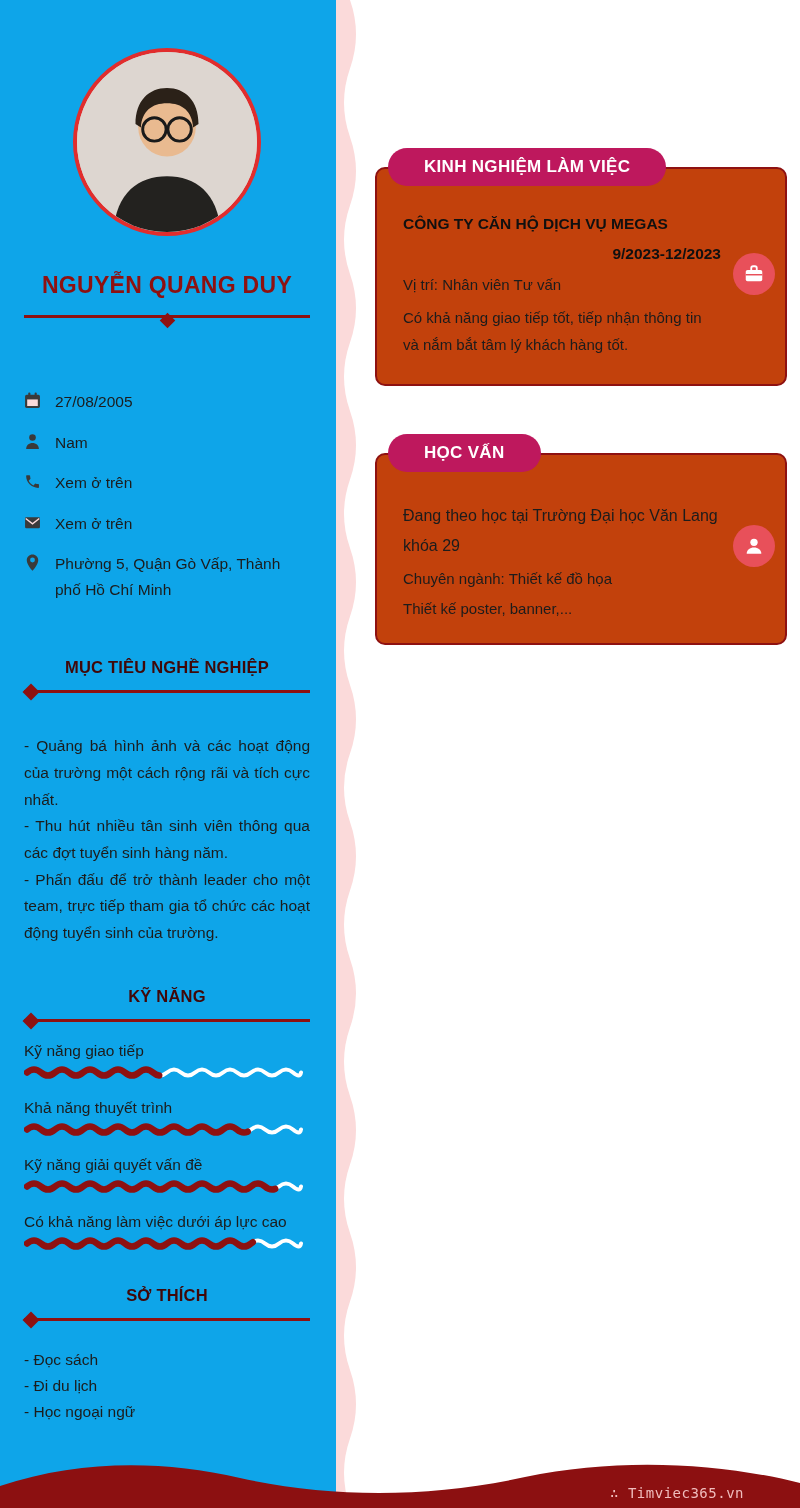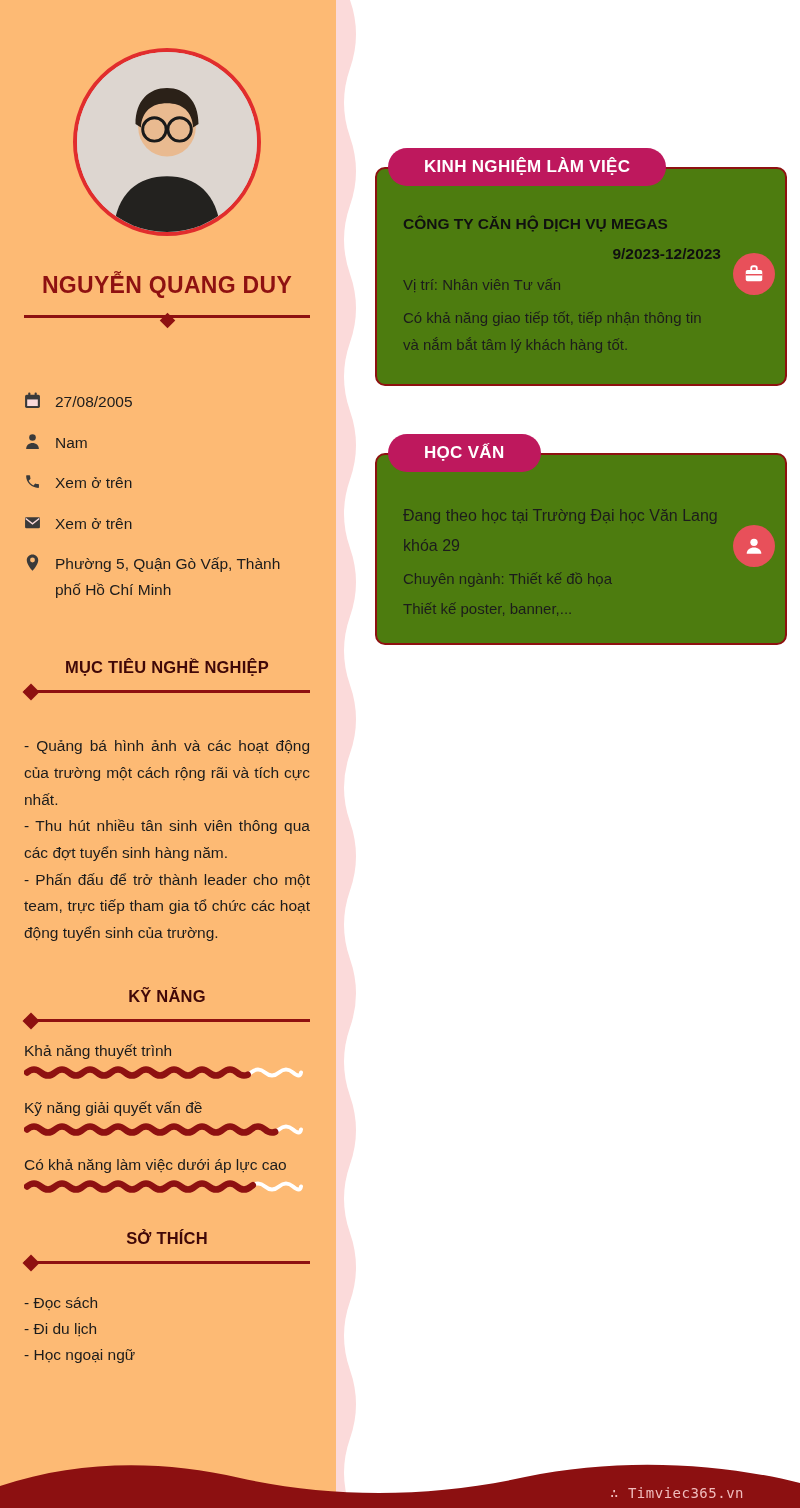--- a/index.html
+++ b/index.html
@@ -1,20 +1,20 @@
 <!DOCTYPE html>
 <html><head>
 <meta charset="utf-8">
 <style>
   html,body{margin:0;padding:0;background:#fff;}
   .page{position:relative;width:800px;height:1508px;background:#fff;overflow:hidden;
         font-family:"Liberation Sans",sans-serif;color:#1c1c1c;}
 
   
-  .sidebar{position:absolute;left:0;top:0;width:336px;height:1508px;background:#fdba74;
+  .sidebar{position:absolute;left:0;top:0;width:336px;height:1508px;background:#0ea5e9;
            padding:48px 26px 0 24px;box-sizing:border-box;}
   .side-wave{position:absolute;left:336px;top:0;width:28px;height:1508px;display:block;}
 
   .photo{width:180px;height:180px;margin:0 auto;border-radius:50%;border:4px solid #e12d2d;
          overflow:hidden;background:#d8d2cc;}
   .photo svg{display:block;width:100%;height:100%;}
 
   .name{margin-top:36px;text-align:center;font-weight:bold;font-size:23px;color:#8e1111;letter-spacing:.3px;}
   .subtitle{margin-top:12px;text-align:center;font-size:16.5px;line-height:1.55;color:#151515;}
 
@@ -46,21 +46,21 @@
   .hobbies-head{margin-top:36px;}
   .hobby-list{margin-top:26px;}
   .hobby{font-size:15.5px;line-height:26px;}
 
   
   .right{position:absolute;left:375px;top:148px;width:412px;}
   .panel{position:relative;padding-top:19px;}
   .panel + .panel{margin-top:48px;}
   .pill{position:absolute;top:0;left:13px;z-index:2;height:38px;line-height:38px;padding:0 36px;
         background:#be185d;color:#fff;border-radius:20px;font-weight:bold;font-size:17px;letter-spacing:.3px;}
-  .pbox{position:relative;border:2px solid #8e1111;border-radius:10px;background:#4d7c0f;
+  .pbox{position:relative;border:2px solid #8e1111;border-radius:10px;background:#c2410c;
         padding:46px 64px 26px 26px;box-sizing:border-box;}
   .company{font-weight:bold;font-size:15.5px;color:#101010;}
   .date{margin-top:12px;text-align:right;font-weight:bold;font-size:15.5px;color:#101010;}
   .position{margin-top:13px;font-size:15px;}
   .desc{margin-top:11px;font-size:15px;line-height:1.8;}
   .school{font-size:16px;line-height:1.9;}
   .major{margin-top:8px;font-size:15px;}
   .detail{margin-top:13px;font-size:15px;}
   .circle-badge{position:absolute;right:10px;width:42px;height:42px;border-radius:50%;background:#e8505a;
                 display:flex;align-items:center;justify-content:center;}
@@ -155,20 +155,27 @@
     <div class="objective-text">- Quảng bá hình ảnh và các hoạt động của trường một cách rộng rãi và tích cực nhất.
 - Thu hút nhiều tân sinh viên thông qua các đợt tuyển sinh hàng năm.
 - Phấn đấu để trở thành leader cho một team, trực tiếp tham gia tổ chức các hoạt động tuyển sinh của trường.</div>
 
     <div class="shead skills-head">
       <span>KỸ NĂNG</span>
       <span class="diamond"></span>
     </div>
 
     <div class="skills">
+      <div class="skill">
+        <div class="skill-label">Kỹ năng giao tiếp</div>
+        <svg class="skill-bar" viewBox="0 0 280 16">
+          <path class="wave-bg" d="M3 9.5 Q10 3.5 17 9.5 T31 9.5 T45 9.5 T59 9.5 T73 9.5 T87 9.5 T101 9.5 T115 9.5 T129 9.5 T143 9.5 T157 9.5 T171 9.5 T185 9.5 T199 9.5 T213 9.5 T227 9.5 T241 9.5 T255 9.5 T269 9.5 T277 9.5"></path>
+          <path class="wave-fg" pathLength="100" d="M3 9.5 Q10 3.5 17 9.5 T31 9.5 T45 9.5 T59 9.5 T73 9.5 T87 9.5 T101 9.5 T115 9.5 T129 9.5 T143 9.5 T157 9.5 T171 9.5 T185 9.5 T199 9.5 T213 9.5 T227 9.5 T241 9.5 T255 9.5 T269 9.5 T277 9.5" stroke-dasharray="48 100"></path>
+        </svg>
+      </div>
       <div class="skill">
         <div class="skill-label">Khả năng thuyết trình</div>
         <svg class="skill-bar" viewBox="0 0 280 16">
           <path class="wave-bg" d="M3 9.5 Q10 3.5 17 9.5 T31 9.5 T45 9.5 T59 9.5 T73 9.5 T87 9.5 T101 9.5 T115 9.5 T129 9.5 T143 9.5 T157 9.5 T171 9.5 T185 9.5 T199 9.5 T213 9.5 T227 9.5 T241 9.5 T255 9.5 T269 9.5 T277 9.5"></path>
           <path class="wave-fg" pathLength="100" d="M3 9.5 Q10 3.5 17 9.5 T31 9.5 T45 9.5 T59 9.5 T73 9.5 T87 9.5 T101 9.5 T115 9.5 T129 9.5 T143 9.5 T157 9.5 T171 9.5 T185 9.5 T199 9.5 T213 9.5 T227 9.5 T241 9.5 T255 9.5 T269 9.5 T277 9.5" stroke-dasharray="80 100"></path>
         </svg>
       </div>
       <div class="skill">
         <div class="skill-label">Kỹ năng giải quyết vấn đề</div>
         <svg class="skill-bar" viewBox="0 0 280 16">

